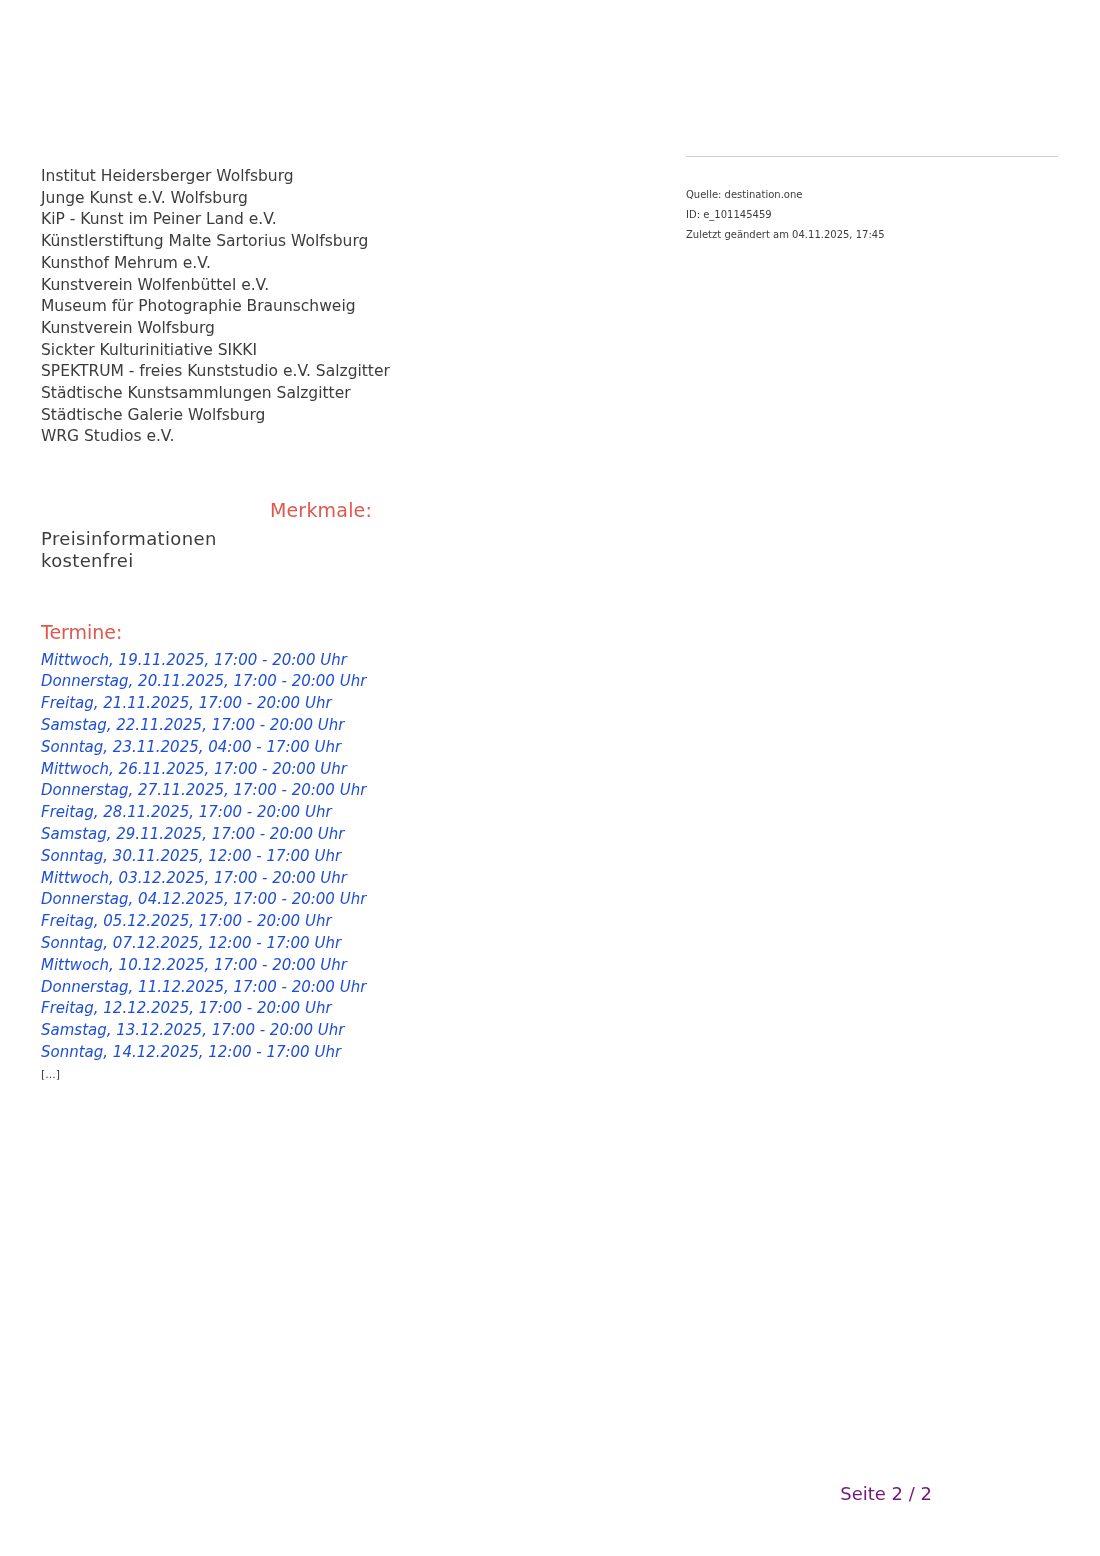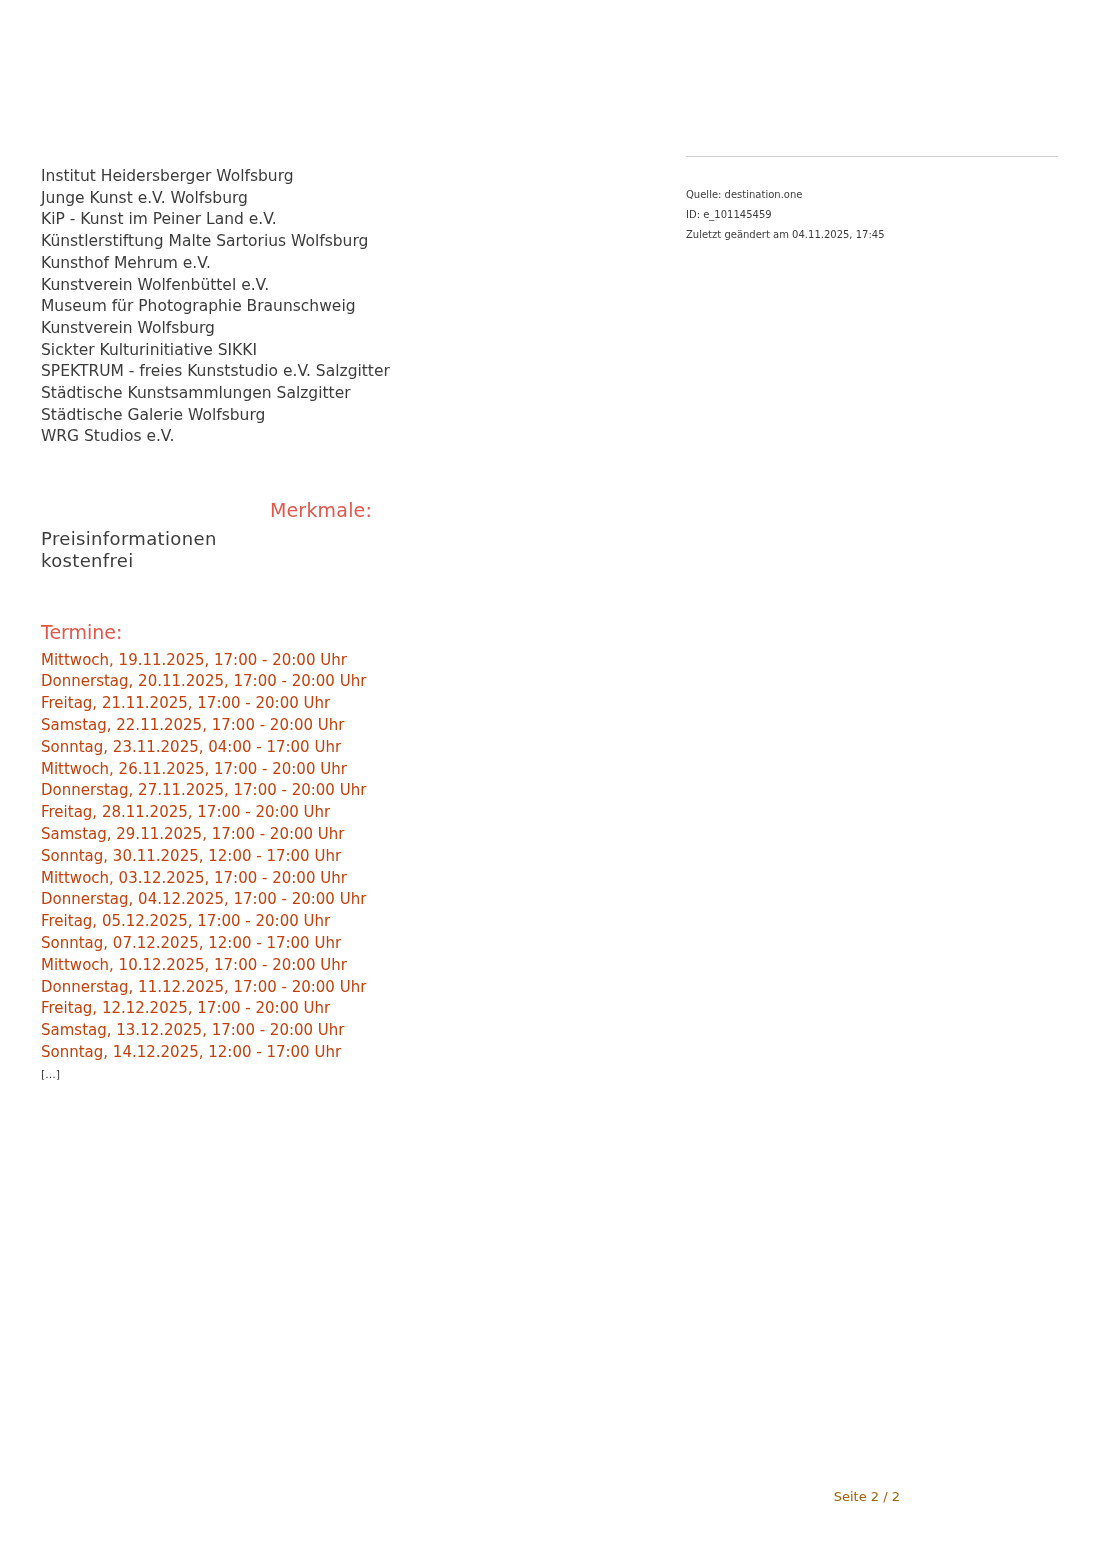--- a/index.html
+++ b/index.html
@@ -12,20 +12,21 @@
     background: #ffffff;
     font-family: "DejaVu Sans", "Liberation Sans", sans-serif;
     color: #3c3c3b;
     position: relative;
     overflow: hidden;
   }
   .page {
     position: relative;
     width: 941px;
     height: 1556px;
+    padding-left: 32px;
   }
 
   
   .left-col {
     position: absolute;
     left: 41px;
     top: 166px;
     width: 560px;
   }
 
@@ -57,21 +58,22 @@
     letter-spacing: 0.35px;
     color: #3c3c3b;
   }
 
   .termine-heading {
     margin-top: 48px;
   }
   .termine-list {
     font-size: 15px;
     line-height: 21.8px;
-    color: #c2410c;
+    color: #1d4ed8;
+    font-style: italic;
   }
   .termine-more {
     font-size: 11px;
     line-height: 18px;
     color: #3c3c3b;
     margin-top: 2px;
   }
 
   
   .right-col {
@@ -89,22 +91,22 @@
     font-size: 10px;
     line-height: 20px;
     color: #3c3c3b;
   }
 
   
   .footer {
     position: absolute;
     right: 41px;
     bottom: 52px;
-    font-size: 13px;
-    color: #a16207;
+    font-size: 18px;
+    color: #701a75;
   }
 </style>
 </head>
 <body>
 
 <div class="page">
 
   <div class="left-col">
 
     <div class="org-list">

